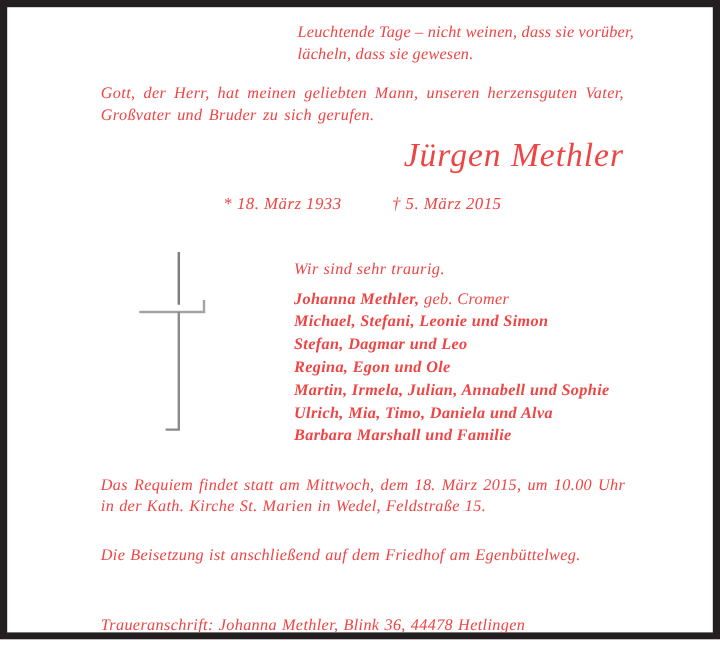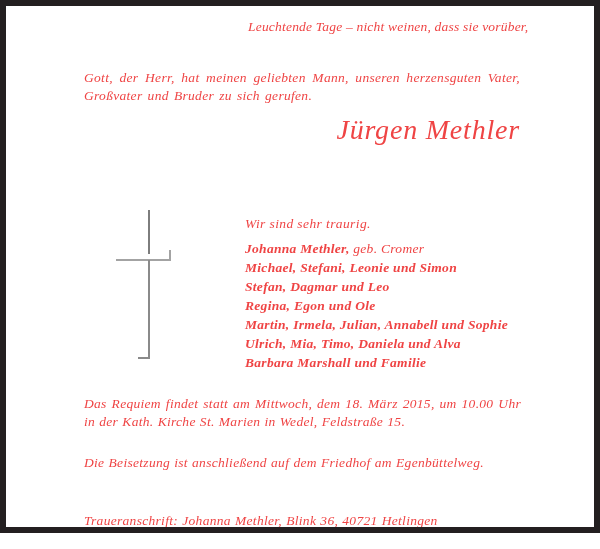--- a/index.html
+++ b/index.html
@@ -65,26 +65,31 @@
   .donation{top:450px;}
   .address{top:506px;}
 </style>
 </head>
 <body>
 
 <div class="page">
 
   <div class="abs quote">
     <div>Leuchtende Tage – nicht weinen, dass sie vorüber,</div>
+    <div>lächeln, dass sie gewesen.</div>
   </div>
 
   <div class="abs intro">Gott, der Herr, hat meinen geliebten Mann, unseren herzensguten Vater, Großvater und Bruder zu sich gerufen.</div>
 
   <h1 class="abs name">Jürgen Methler</h1>
 
+  <div class="abs dates">
+    <span>* 18. März 1933</span>
+    <span>† 5. März 2015</span>
+  </div>
 
   <div class="abs cross-wrap">
     <svg width="72" height="158" viewBox="0 0 72 158" fill="none" xmlns="http://www.w3.org/2000/svg">
       <path d="M43 5 L43 49" stroke="#7d7d7d" stroke-width="2"></path>
       <path d="M10 55 L64 55 L64 45" stroke="#a3a3a3" stroke-width="2"></path>
       <path d="M43 55 L43 153 L32 153" stroke="#8a8a8a" stroke-width="2"></path>
     </svg>
   </div>
 
   <div class="abs mourners">
@@ -94,15 +99,15 @@
     <div><span class="b">Regina, Egon und Ole</span><span></span></div>
     <div><span class="b">Martin, Irmela, Julian, Annabell und Sophie</span><span></span></div>
     <div><span class="b">Ulrich, Mia, Timo, Daniela und Alva</span><span></span></div>
     <div><span class="b">Barbara Marshall und Familie</span><span></span></div>
   </div>
 
   <div class="abs grief">Wir sind sehr traurig.</div>
 
   <div class="abs para just requiem">Das Requiem findet statt am Mittwoch, dem 18. März 2015, um 10.00 Uhr in der Kath. Kirche St. Marien in Wedel, Feldstraße 15.</div>
   <div class="abs para burial">Die Beisetzung ist anschließend auf dem Friedhof am Egenbüttelweg.</div>
-  <div class="abs para address">Traueranschrift: Johanna Methler, Blink 36, 40721 Hetlingen</div>
+  <div class="abs para address">Traueranschrift: Johanna Methler, Blink 36, 44478 Hetlingen</div>
 
 </div>
 
 </body></html>

